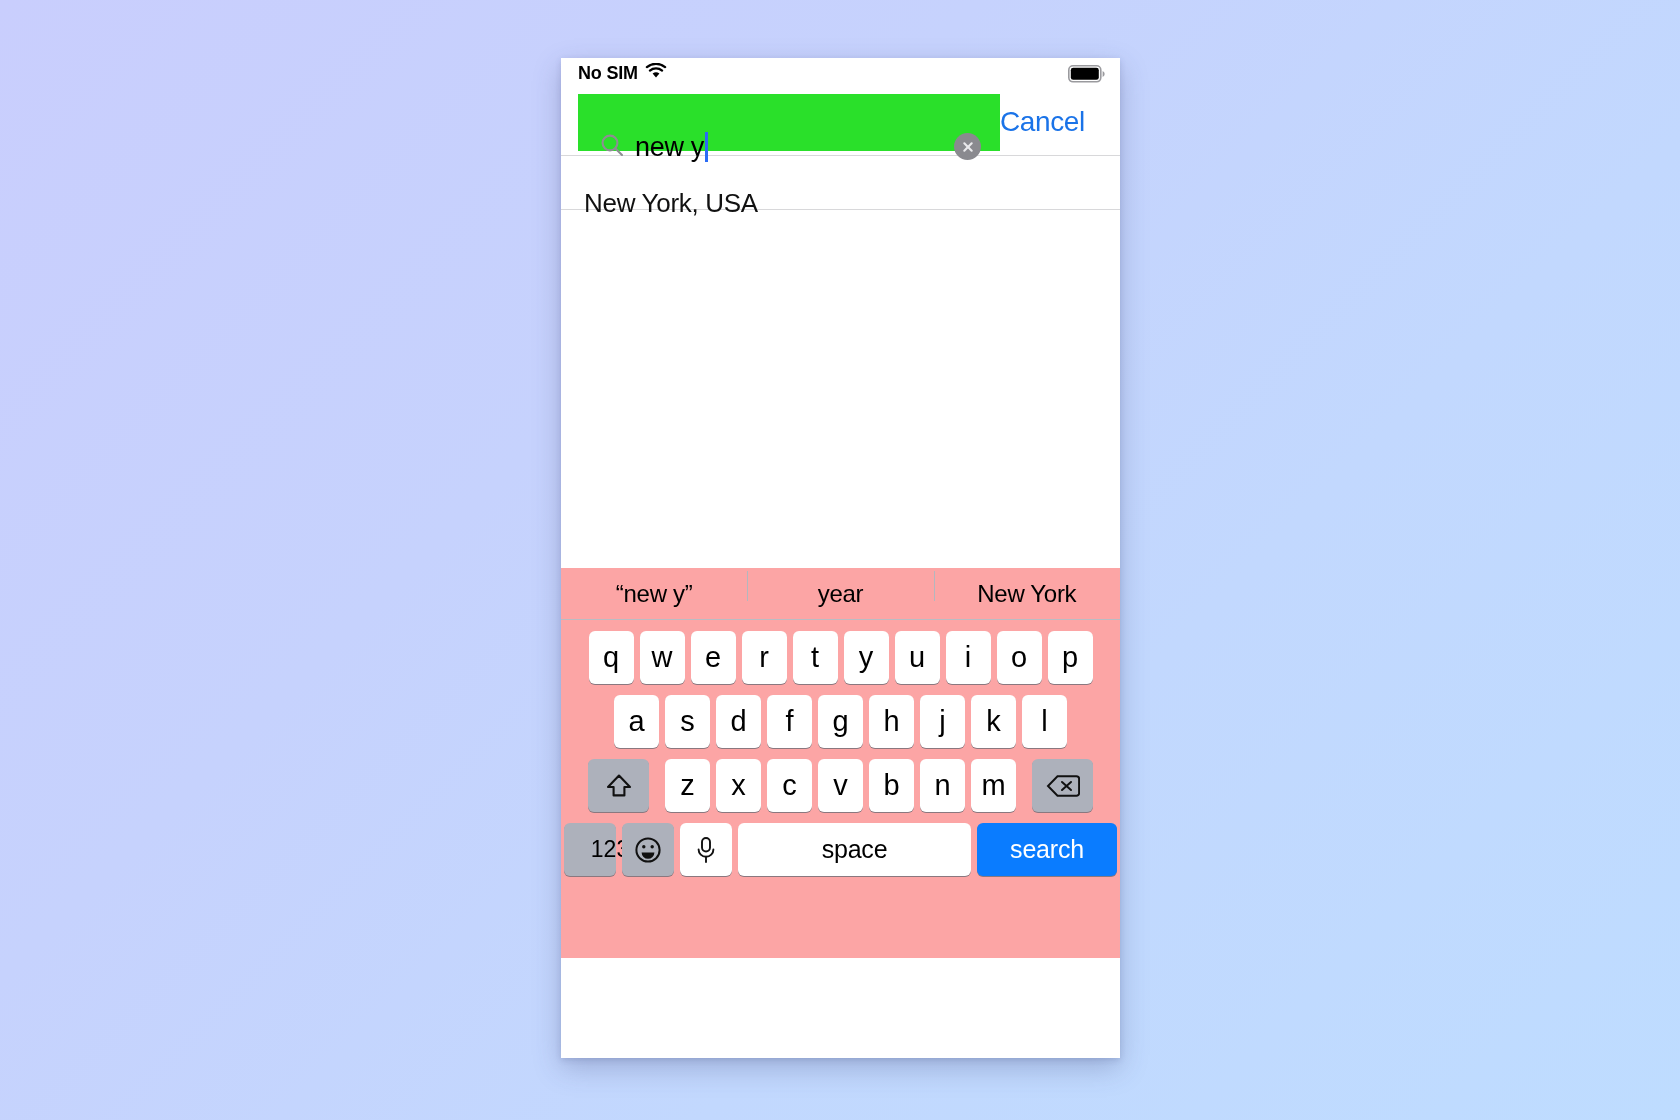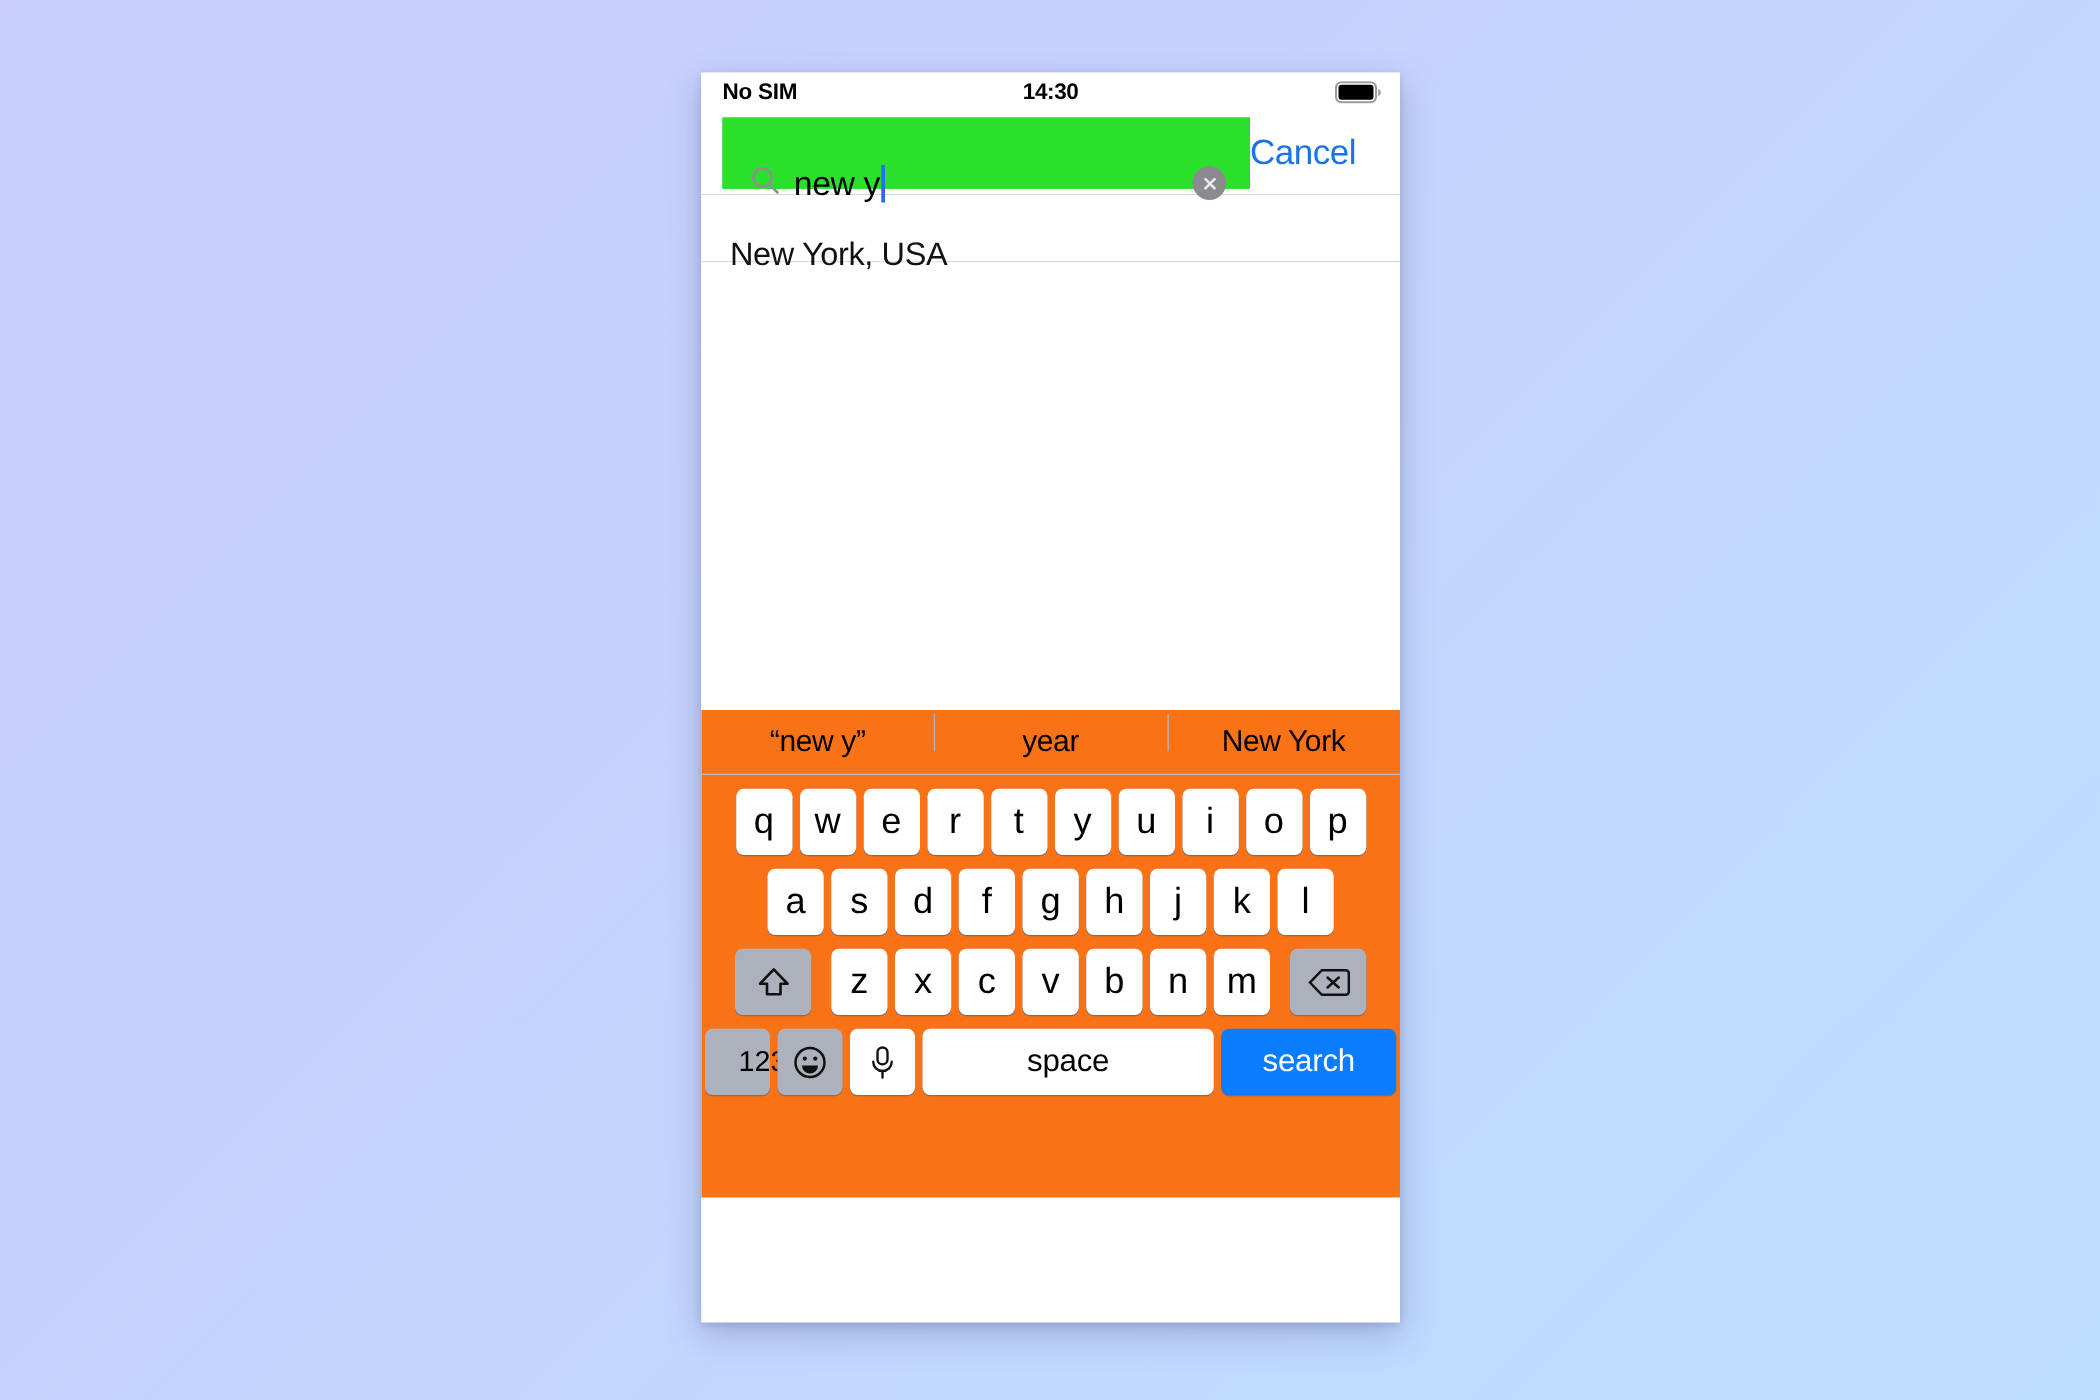--- a/index.html
+++ b/index.html
@@ -34,21 +34,20 @@
     width: 100%;
     background: #ffffff;
   }
   .sb-left {
     position: absolute;
     left: 17px;
     top: 5px;
     display: flex;
     align-items: center;
     gap: 7px;
-    flex-direction: column;
   }
   .sb-carrier {
     font-size: 18px;
     font-weight: 700;
     color: #000;
     letter-spacing: -0.2px;
     line-height: 20px;
   }
   .sb-wifi { display: block; }
   .sb-time {
@@ -159,21 +158,21 @@
     letter-spacing: -0.3px;
     margin-top: 41px;
   }
   #results-filler {
     background: #ffffff;
     height: 358px;
   }
 
   
   #keyboard {
-    background: #f97316;
+    background: #fca5a5;
     height: 390px;
     position: relative;
     box-sizing: border-box;
   }
   #suggestion-bar {
     height: 52px;
     display: flex;
     align-items: center;
     border-bottom: 1px solid #b9bcc3;
     box-sizing: border-box;
@@ -251,21 +250,20 @@
     <div class="sb-left">
       <span class="sb-carrier">No SIM</span>
       <span class="sb-wifi">
         <svg width="22" height="16" viewBox="0 0 22 16">
           <path d="M11 14.6 L7.6 10.6 a5.3 5.3 0 0 1 6.8 0 Z" fill="#000"></path>
           <path d="M4.9 7.6 a9.6 9.6 0 0 1 12.2 0" stroke="#000" stroke-width="2.3" fill="none" stroke-linecap="round"></path>
           <path d="M1.9 4.1 a14.3 14.3 0 0 1 18.2 0" stroke="#000" stroke-width="2.3" fill="none" stroke-linecap="round"></path>
         </svg>
       </span>
     </div>
-    <div class="sb-time">14:30</div>
     <div class="sb-right">
       <svg width="38" height="18" viewBox="0 0 38 18">
         <rect x="0.8" y="0.8" width="32" height="16" rx="4.2" ry="4.2" fill="none" stroke="#9a9a9e" stroke-width="1.6"></rect>
         <rect x="2.8" y="2.8" width="28" height="12" rx="2.4" ry="2.4" fill="#000"></rect>
         <path d="M34.6 6 v6 a3.2 3.2 0 0 0 0 -6 z" fill="#9a9a9e"></path>
       </svg>
     </div>
   </div>
 
   <div id="searchrow">

